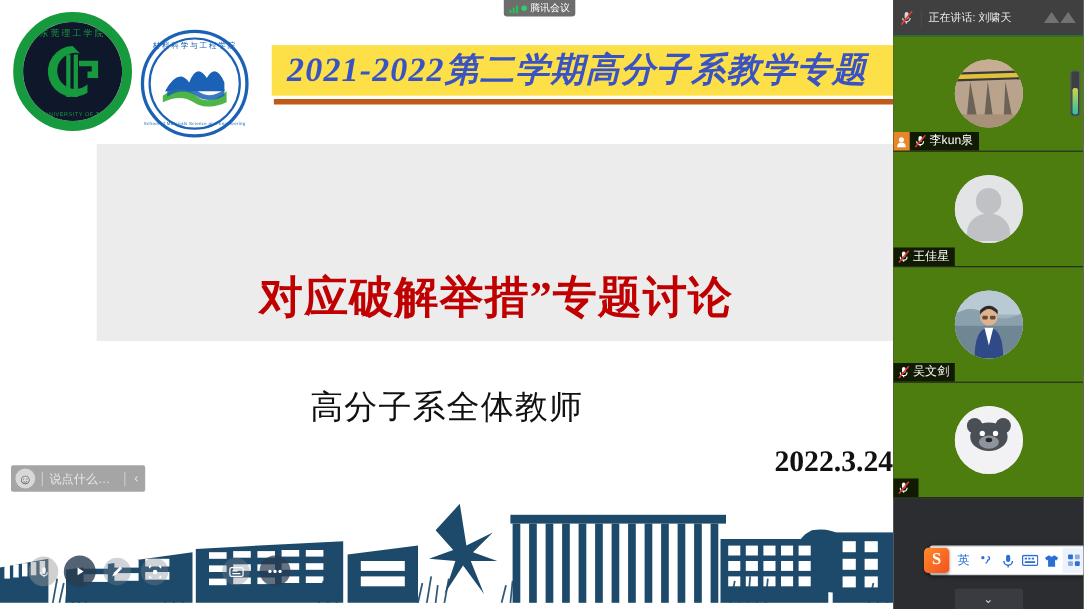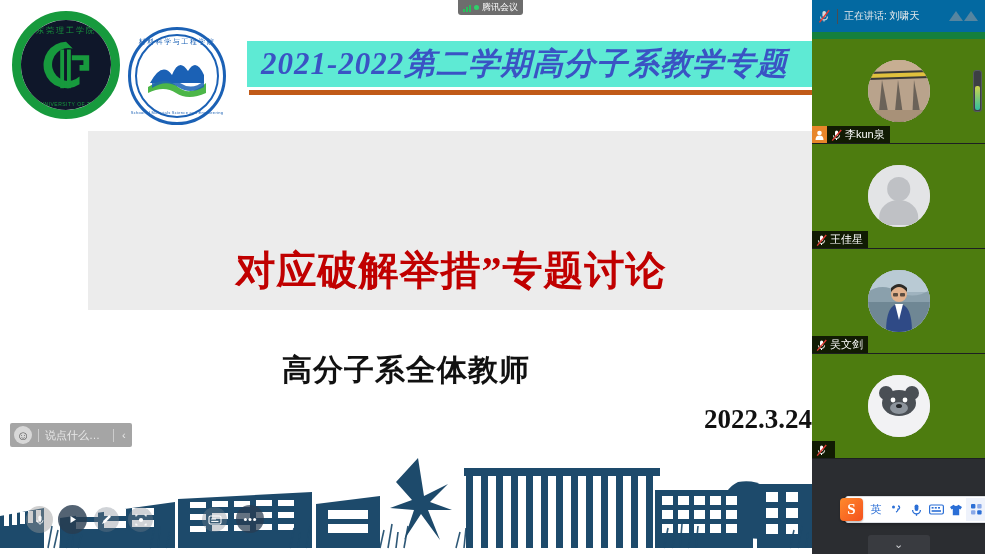--- a/index.html
+++ b/index.html
@@ -98,21 +98,21 @@
     transform: translateX(-50%);
     font-size: 4px; color: #1b61b5;
     letter-spacing: .3px; white-space: nowrap;
   }
 
   
   #banner {
     position: absolute;
     left: 247px; top: 41px;
     width: 590px; height: 46px;
-    background: #5eead4;
+    background: #fde047;
     overflow: hidden;
   }
   #banner .txt {
     position: absolute;
     left: 14px; top: 50%;
     transform: translateY(-50%);
     font-family: "Liberation Serif", "DejaVu Serif", serif;
     font-style: italic;
     font-weight: bold;
     font-size: 31px;
@@ -147,21 +147,21 @@
   }
   #title-line-1 { top: 26px; }
   #title-line-2 { top: 112px; }
 
   #subtitle {
     position: absolute;
     left: 0; top: 350px;
     width: 812px;
     text-align: center;
     font-family: "Liberation Serif", "DejaVu Serif", serif;
-    font-weight: bold;
+    font-weight: normal;
     font-size: 30px;
     color: #111;
     letter-spacing: 1px;
   }
   #date {
     position: absolute;
     left: 0; top: 404px;
     width: 812px;
     text-align: right;
     font-family: "Liberation Serif", "DejaVu Serif", serif;
@@ -257,25 +257,25 @@
   #panel {
     position: absolute;
     right: 0; top: 0;
     width: 173px; height: 554px;
     background: #2b2d31;
     overflow: hidden;
   }
   #speaking-bar {
     position: relative;
     height: 32px;
-    background: #0369a1;
+    background: #404040;
     display: flex; align-items: center;
     padding-left: 6px;
     gap: 6px;
-    border-bottom: 7px solid #15803d;
+    border-bottom: 1px solid #15803d;
   }
   #speaking-bar .micoff {
     width: 13px; height: 15px;
     position: relative;
     flex: 0 0 auto;
   }
   #speaking-bar .vline {
     width: 1px; height: 15px;
     background: #4a4d52;
   }

